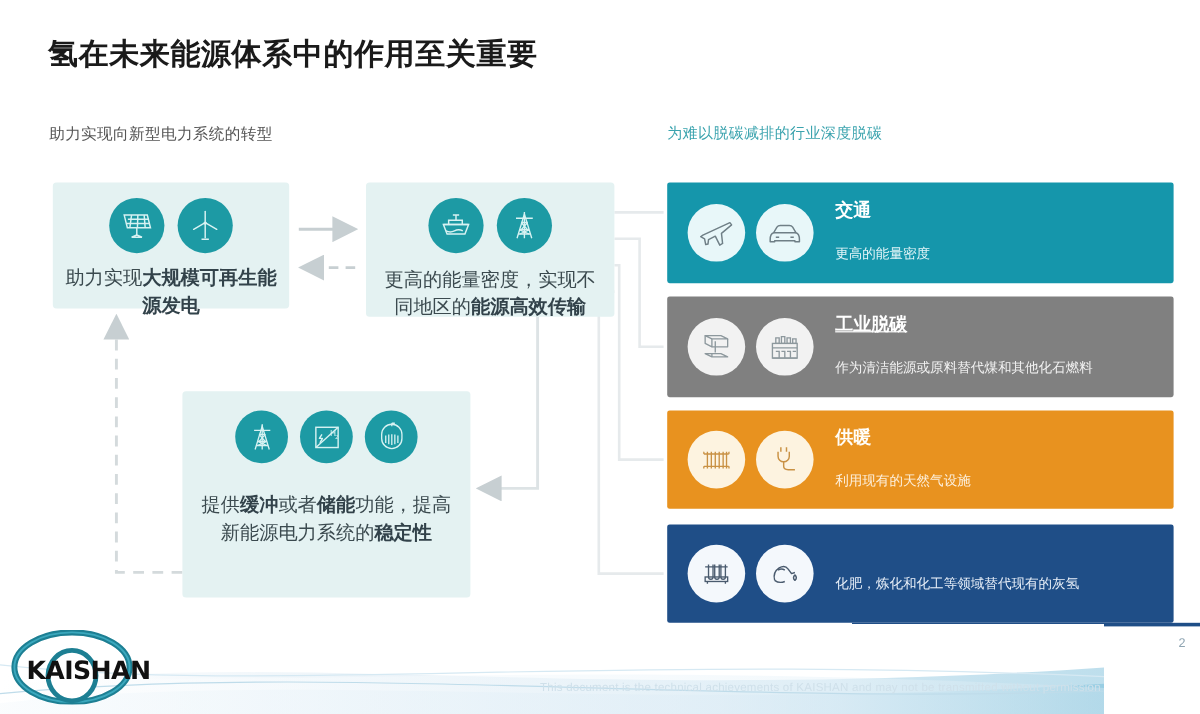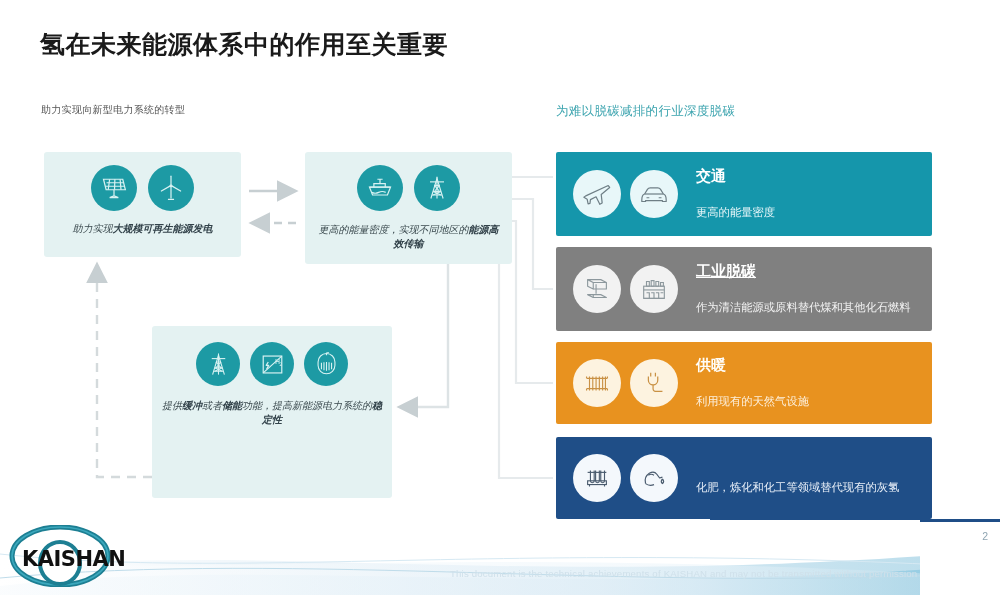--- a/index.html
+++ b/index.html
@@ -10,21 +10,21 @@
   }
   .slide { position:absolute; inset:0; background:#fff; }
 
   
   .title {
     position:absolute; left:40px; top:28px;
     font-size:25px; font-weight:bold; color:#1a1a1a; letter-spacing:0.5px;
   }
   .subtitle-left {
     position:absolute; left:41px; top:103px;
-    font-size:10px; color:#555; letter-spacing:0.3px;
+    font-size:13px; color:#555; letter-spacing:0.3px;
   }
   .subtitle-right {
     position:absolute; left:556px; top:103px;
     font-size:12.5px; color:#3aa3ae; letter-spacing:0.3px;
   }
 
   
   .fbox {
     position:absolute; background:#e4f2f2; border-radius:3px;
     text-align:center;
@@ -33,42 +33,42 @@
     display:flex; justify-content:center; align-items:center; gap:11px;
   }
   .circ {
     border-radius:50%; background:#1d9aa4;
     display:flex; align-items:center; justify-content:center;
     flex:0 0 auto;
   }
   .c46 { width:46px; height:46px; }
   .c44 { width:44px; height:44px; }
   .fbox .txt {
-    font-size:10px; color:#3b4a4f; line-height:1.42; padding:0 10px;font-style:italic;
+    font-size:16px; color:#3b4a4f; line-height:1.42; padding:0 10px;
   }
   .fbox .txt b { font-weight:bold; color:#32424a; }
   .fbox .sub {
     font-size:11.2px; color:#5d6e72; line-height:1.4; padding:0 16px; margin-top:3px;
   }
 
   #box1 { left:44px; top:152px; width:197px; height:105px; }
   #box1 .icons { padding-top:13px; }
   #box1 .txt { margin-top:11px; }
 
   #box2 { left:305px; top:152px; width:207px; height:112px; }
   #box2 .icons { padding-top:13px; }
   #box2 .txt { margin-top:12px; }
 
   #box3 { left:152px; top:326px; width:240px; height:172px; }
   #box3 .icons { padding-top:16px; gap:10px; }
-  #box3 .txt { margin-top:13px; }
+  #box3 .txt { margin-top:25px; }
 
   
   .panel {
-    position:absolute; left:556px; width:376px; border-radius:2px;
+    position:absolute; left:556px; width:422px; border-radius:2px;
     display:flex; align-items:center;
   }
   .panel .picons { display:flex; gap:9px; margin-left:17px; }
   .pcirc {
     width:48px; height:48px; border-radius:50%;
     display:flex; align-items:center; justify-content:center; flex:0 0 auto;
   }
   .panel .ptext { margin-left:18px; }
   .panel .ph { font-size:15px; font-weight:bold; line-height:1.25; }
   .panel .pd { font-size:11.3px; line-height:1.38; margin-top:19px; }

